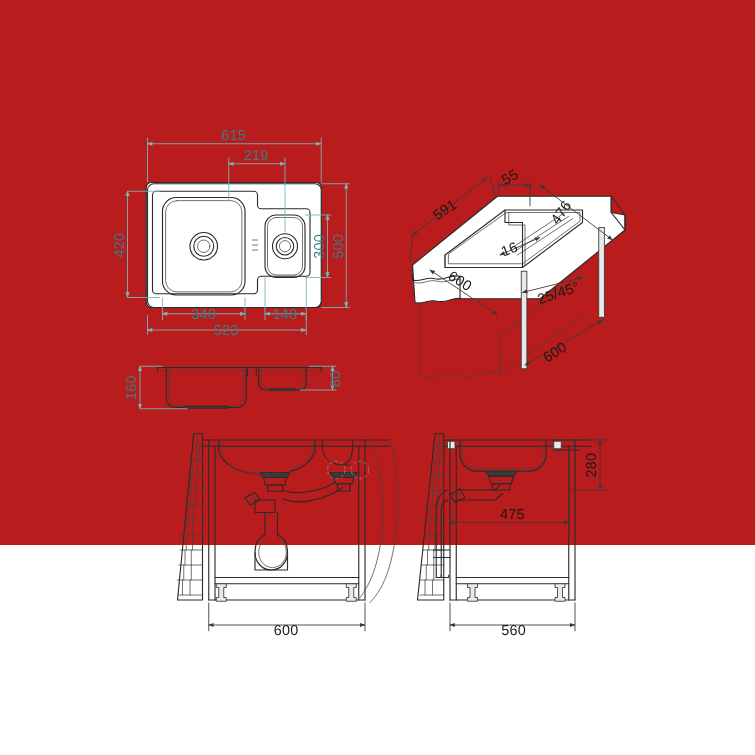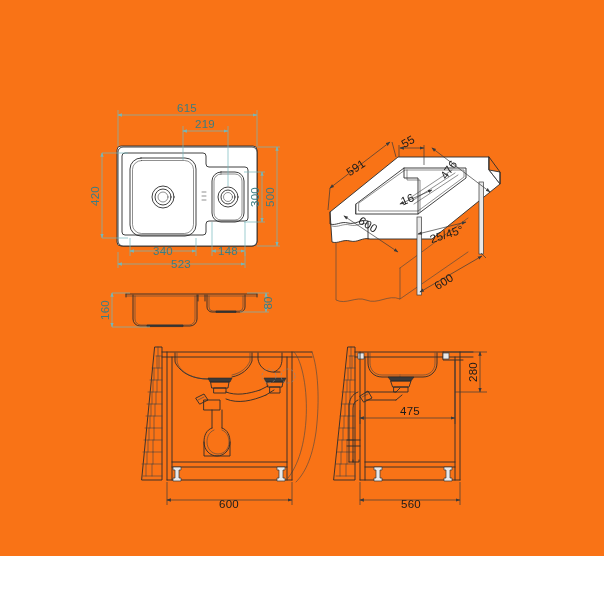--- a/index.html
+++ b/index.html
@@ -9,22 +9,22 @@
   }
   body {
     width: 604px;
     height: 604px;
     font-family: "Liberation Sans", sans-serif;
     overflow: hidden;
   }
   #sheet {
     position: relative;
     width: 604px;
-    height: 556px;
-    background: #f97316;
+    height: 436px;
+    background: #b91c1c;
   }
   svg.draw {
     position: absolute;
     left: 0;
     top: 0;
     width: 604px;
     height: 604px;
     overflow: visible;
   }
   text {

